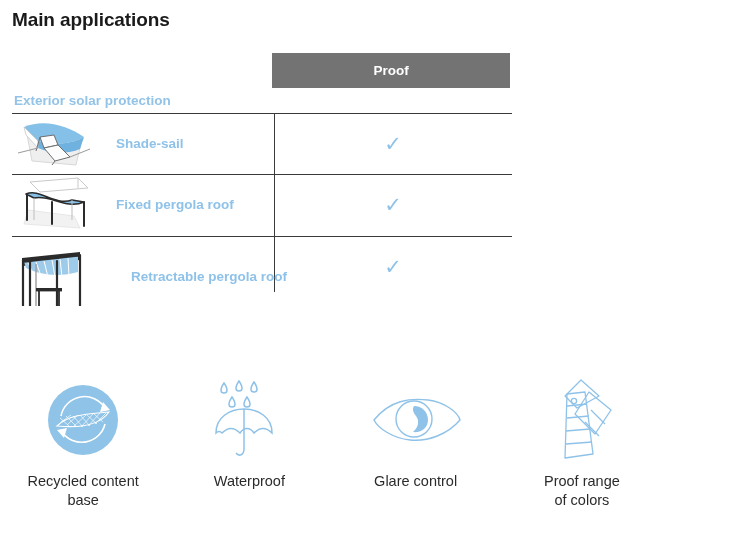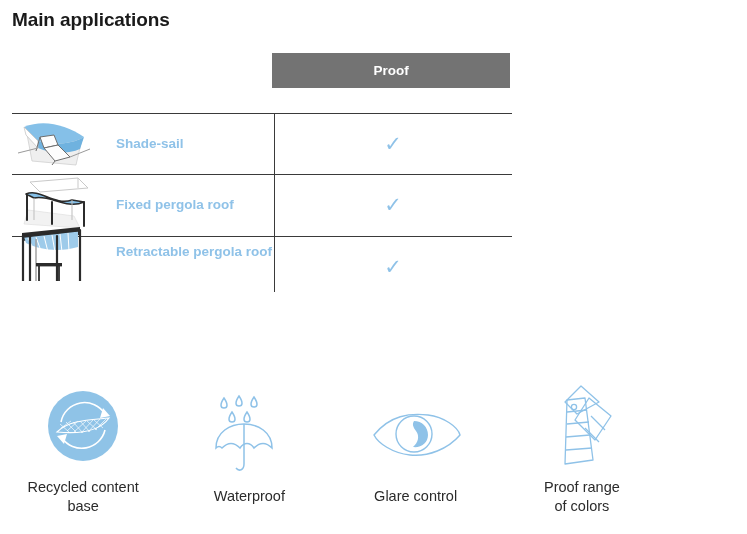--- a/index.html
+++ b/index.html
@@ -40,21 +40,21 @@
   .table-wrap{position:absolute;left:12px;top:113px;width:500px;height:182px;}
   .hline{position:absolute;left:0;width:500px;height:1px;background:#3a3a3a;}
   .hline.h0{top:0px;}
   .hline.h1{top:61px;}
   .hline.h2{top:123px;}
   .vline{position:absolute;left:262px;top:0px;width:1px;height:179px;background:#3a3a3a;}
 
   .row{position:absolute;left:0;width:500px;height:61px;display:flex;align-items:center;font-weight:bold;}
   .row.r0{top:0px;}
   .row.r1{top:61px;}
-  .row.r2{top:108px;}
+  .row.r2{top:133px;gap:15px;}
 
   .thumb{
     width:88px;height:58px;margin-left:2px;flex:0 0 auto;position:relative;overflow:hidden;
   }
   .thumb svg{display:block;}
   .row-label{
     margin-left:14px;color:#8fc2e8;font-size:13.5px;white-space:nowrap;
   }
   .check-cell{
     position:absolute;left:262px;width:238px;height:61px;
@@ -62,21 +62,20 @@
     color:#8fc2e8;font-size:21px;line-height:1;
   }
   .check-cell.c0{top:0px;}
   .check-cell.c1{top:61px;}
   .check-cell.c2{top:123px;}
 
   
   .features{
     position:absolute;left:0;top:372px;width:665px;height:150px;
     display:flex;
-    align-items:center;
   }
   .feature{
     flex:1 1 0;display:flex;flex-direction:column;align-items:center;
   }
   .feature .glyph{height:96px;display:flex;align-items:center;justify-content:center;}
   .feature .cap{
     margin-top:4px;text-align:center;font-size:14.5px;color:#2b2b2b;line-height:1.32;
     white-space:pre-line;
   }
 </style>
@@ -84,20 +83,21 @@
 <body>
 
 <div class="page">
 
   <div class="page-title">Main applications</div>
 
   <div class="proof-bar">
     <span>Proof</span>
   </div>
 
+  <div class="section-label">Exterior solar protection</div>
 
   <div class="table-wrap">
     <div class="hline h0"></div>
     <div class="hline h1"></div>
     <div class="hline h2"></div>
     <div class="vline"></div>
 
     <div class="row r0">
       <div class="thumb">
         <svg width="88" height="58" viewBox="0 0 88 58">

